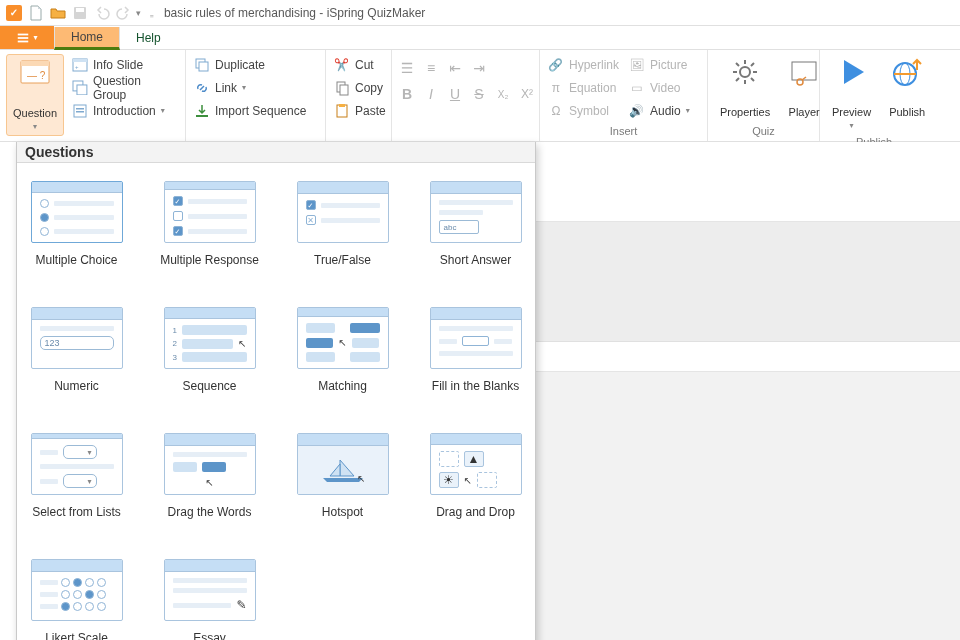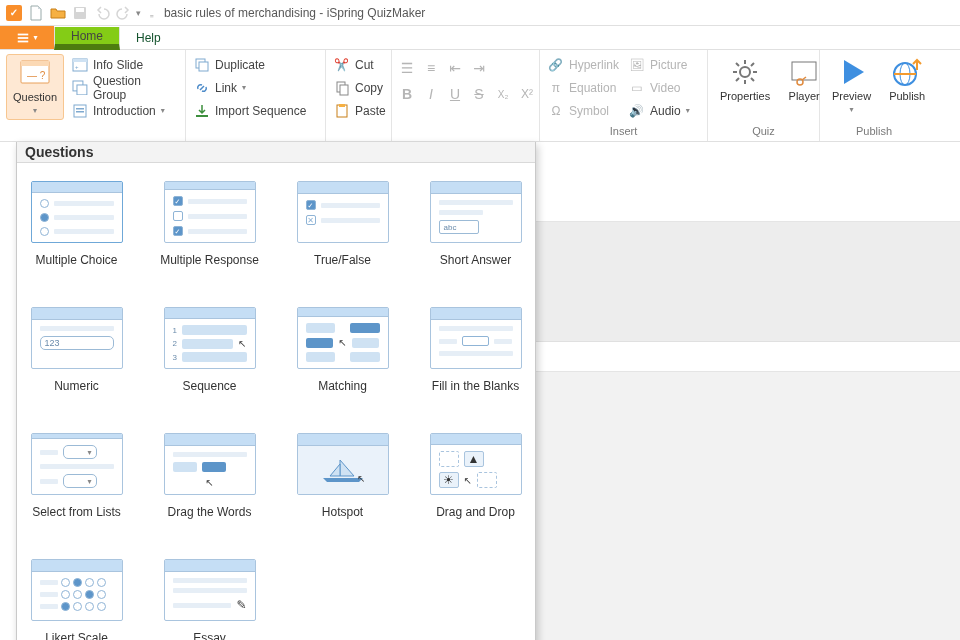--- a/index.html
+++ b/index.html
@@ -12,32 +12,32 @@
 .title-text { margin-left: 10px; color: #585858; }
 .qat-split { color:#888; font-size:9px; margin-left:-2px;}
 .brandbox { width:16px; height:16px; background:#F98E2B; border-radius:2px; display:flex; align-items:center; justify-content:center; }
 .brandbox::after{ content:'✓'; color:#fff; font-size:10px; font-weight:bold;}
 
 
 .tab-row { height: 24px; background:#fff; display:flex; align-items:stretch; border-bottom:1px solid #e0e0e0; }
 .file-tab { width:54px; background:#F98E2B; color:#fff; display:flex; align-items:center; justify-content:center; gap:3px; font-size:12px; }
 .file-tab svg{ width:14px; height:14px; fill:#fff;}
 .tab { padding: 0 16px; display:flex; align-items:center; font-size:12px; color:#444; border-right:1px solid transparent; }
-.tab.active { border-left:1px solid #e0e0e0; border-right:1px solid #e0e0e0; background:#84cc16; position:relative; top:1px; border-bottom:6px solid #4d7c0f;}
+.tab.active { border-left:1px solid #e0e0e0; border-right:1px solid #e0e0e0; background:#fdba74; position:relative; top:1px; border-bottom:3px solid #4d7c0f;}
 .tab.inactive{ color:#14532d;}
 
 
 .ribbon { height: 92px; background:#fff; border-bottom:1px solid #e0e0e0; display:flex; }
 .group { border-right:1px solid #e5e5e5; display:flex; flex-direction:column; padding:4px 6px 0 6px; }
 .group-body { flex:1; display:flex; align-items:flex-start; gap:6px; }
 .group-label { text-align:center; font-size:11px; color:#7a7a7a; padding:2px 0 4px 0; }
 .big-btn { display:flex; flex-direction:column; align-items:center; justify-content:flex-start; padding:2px 6px; font-size:11px; color:#333; cursor:default; border-radius:3px; }
 .big-btn.sel{ background:#FEE8D3; border:1px solid #F7C690;}
 .big-btn .ico { width:32px; height:32px; display:flex; align-items:center; justify-content:center;}
-.big-btn .cap { margin-top:2px; text-align:center; line-height:12px; }
+.big-btn .cap { margin-top:18px; text-align:center; line-height:12px; }
 .small-list{ display:flex; flex-direction:column; gap:2px;}
 .small-btn { display:flex; align-items:center; gap:5px; font-size:12px; color:#444; padding:1px 2px; height:21px; }
 .small-btn.dis{ color:#b5b5b5;}
 .small-btn .ic{ width:16px; height:16px; display:flex; align-items:center; justify-content:center;}
 .fmt-row{ display:flex; gap:6px; align-items:center; color:#b5b5b5; font-size:14px; padding-top:6px;}
 .fmt-row span{ width:18px; text-align:center;}
 
 
 .content { position:relative; height: calc(640px - 26px - 24px - 92px); background:#f7f7f7;}
 .sidebar{ position:absolute; left:0; top:0; width:300px; height:100%; background:#fff; border-right:1px solid #d8d8d8;}

